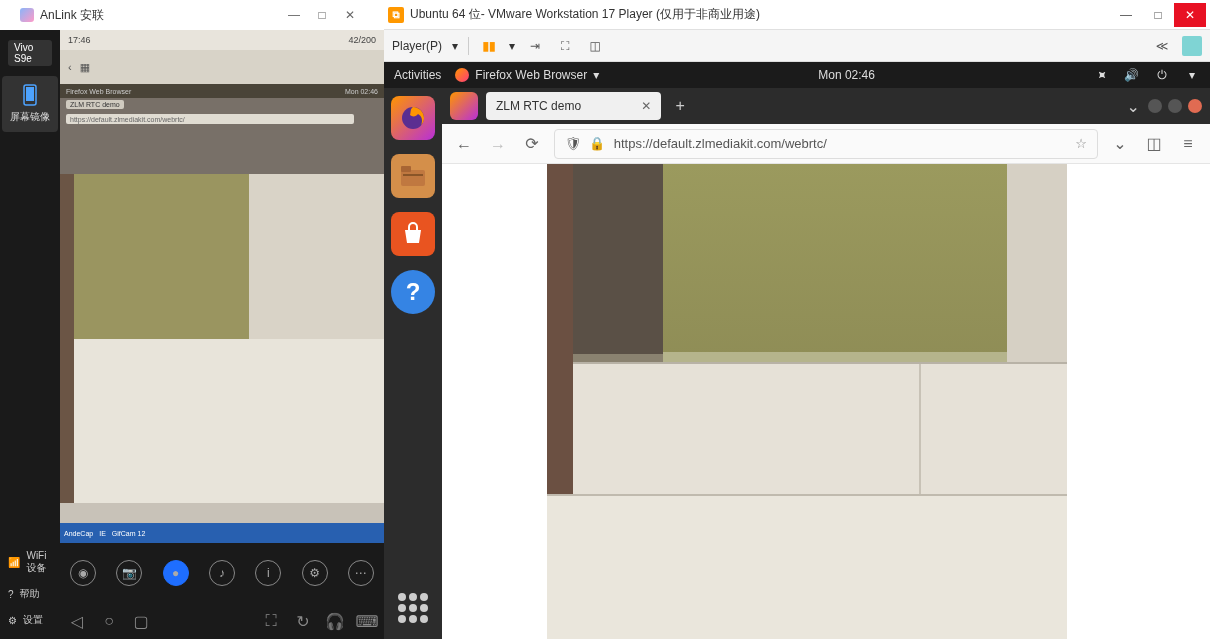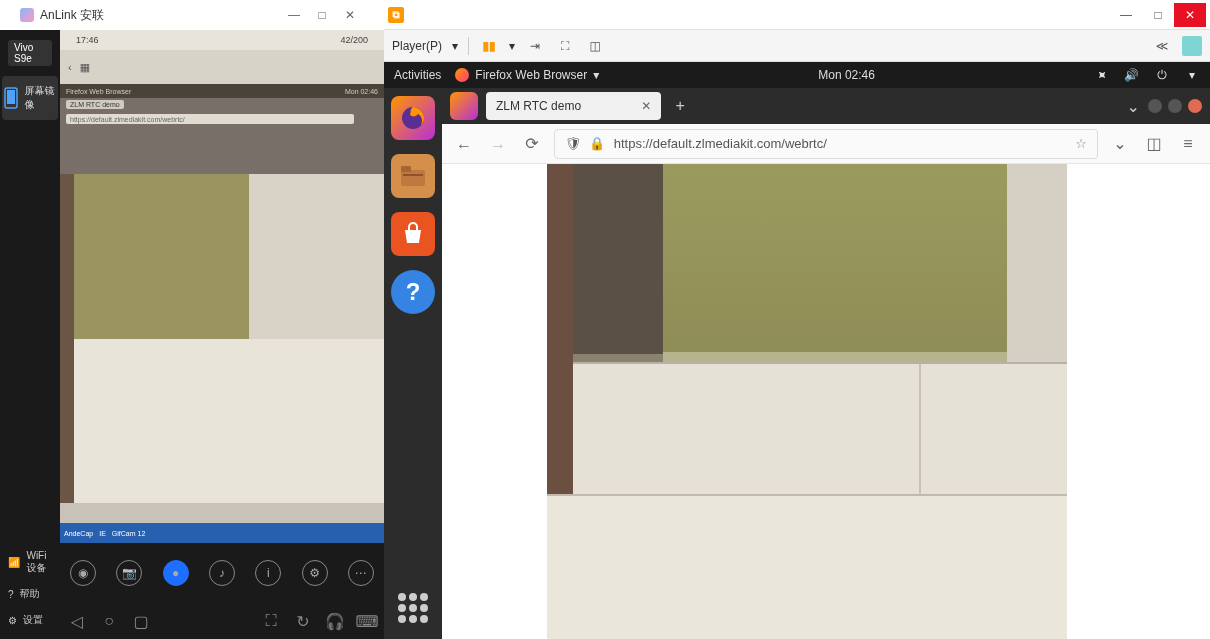--- a/index.html
+++ b/index.html
@@ -5,29 +5,29 @@
 *{box-sizing:border-box;margin:0;padding:0;font-family:"Segoe UI",Arial,sans-serif;}
 body{width:1210px;height:639px;overflow:hidden;background:#fff;display:flex;}
 .left-app{width:384px;height:639px;display:flex;flex-direction:column;background:#1a1a1a;}
 .left-titlebar{height:30px;background:#fff;display:flex;align-items:center;padding:0 20px;font-size:12px;color:#333;}
 .left-titlebar .logo{width:14px;height:14px;background:linear-gradient(135deg,#8ab4f8,#ff9bc8);border-radius:3px;margin-right:6px;}
 .left-titlebar .spacer{flex:1;}
 .left-titlebar .winbtn{width:28px;height:20px;display:flex;align-items:center;justify-content:center;color:#666;}
 .left-body{flex:1;display:flex;min-height:0;}
 .left-sidebar{width:60px;background:#1a1a1a;display:flex;flex-direction:column;align-items:center;color:#ccc;font-size:10px;padding-top:6px;}
 .device-chip{background:#333;color:#fff;font-size:10px;padding:2px 6px;border-radius:3px;margin:4px 8px 10px;}
-.side-item{width:56px;padding:8px 0;display:flex;flex-direction:row;align-items:center;gap:4px;cursor:pointer;}
+.side-item{width:56px;padding:8px 0;display:flex;flex-direction:column;align-items:center;gap:4px;cursor:pointer;}
 .side-item.active{background:#333;border-radius:4px;}
 .side-icon{width:22px;height:22px;display:flex;align-items:center;justify-content:center;}
 .side-label{font-size:10px;color:#ddd;}
 .left-lower{margin-top:auto;width:100%;display:flex;flex-direction:column;padding:6px 0;}
 .lower-item{display:flex;align-items:center;gap:6px;padding:6px 8px;font-size:10px;color:#ccc;cursor:pointer;}
 .phone-area{flex:1;display:flex;flex-direction:column;background:#1a1a1a;min-width:0;}
 .phone-screen{flex:1;background:#c8c2b8;position:relative;overflow:hidden;}
-.ph-status{height:20px;background:#e8e4dc;display:flex;align-items:center;justify-content:space-between;padding:0 16px;font-size:9px;color:#444;}
+.ph-status{height:20px;background:#e8e4dc;display:flex;align-items:center;justify-content:space-between;padding:0 8px;font-size:9px;color:#444;}
 .ph-appbar{height:34px;background:#d8d3c8;display:flex;align-items:center;padding:0 8px;font-size:11px;color:#555;}
 .ph-appbar .back{margin-right:8px;}
 .ph-appbar .title{flex:1;text-align:center;}
 .ph-mini-desktop{height:90px;background:#787068;position:relative;}
 .mini-top{height:14px;background:#4a4438;display:flex;align-items:center;font-size:7px;color:#ccc;padding:0 6px;justify-content:space-between;}
 .mini-tab{position:absolute;top:16px;left:6px;font-size:7px;background:#d0cbc0;padding:1px 4px;border-radius:2px;color:#333;}
 .mini-url{position:absolute;top:30px;left:6px;right:30px;height:10px;background:#e0dcd2;border-radius:2px;font-size:7px;color:#666;padding:0 4px;display:flex;align-items:center;}
 .ph-camera{position:absolute;top:144px;left:0;right:0;bottom:100px;display:flex;}
 .cam-sliver{width:14px;background:#6b5545;}
 .cam-upper{flex:1;display:flex;flex-direction:column;}
@@ -196,20 +196,21 @@
           <div class="ptb-icon">⌨</div>
         </div>
       </div>
     </div>
   </div>
 </div>
 
 <div class="right-app">
   <div class="r-titlebar">
     <div class="vmicon">⧉</div>
+    <span>Ubuntu 64 位- VMware Workstation 17 Player (仅用于非商业用途)</span>
     <div class="spacer"></div>
     <div class="winbtn">—</div>
     <div class="winbtn">□</div>
     <div class="winbtn close">✕</div>
   </div>
   <div class="r-playerbar">
     <span>Player(P)</span>
     <span>▾</span>
     <div class="sep"></div>
     <div class="pbtn pause">▮▮</div>

